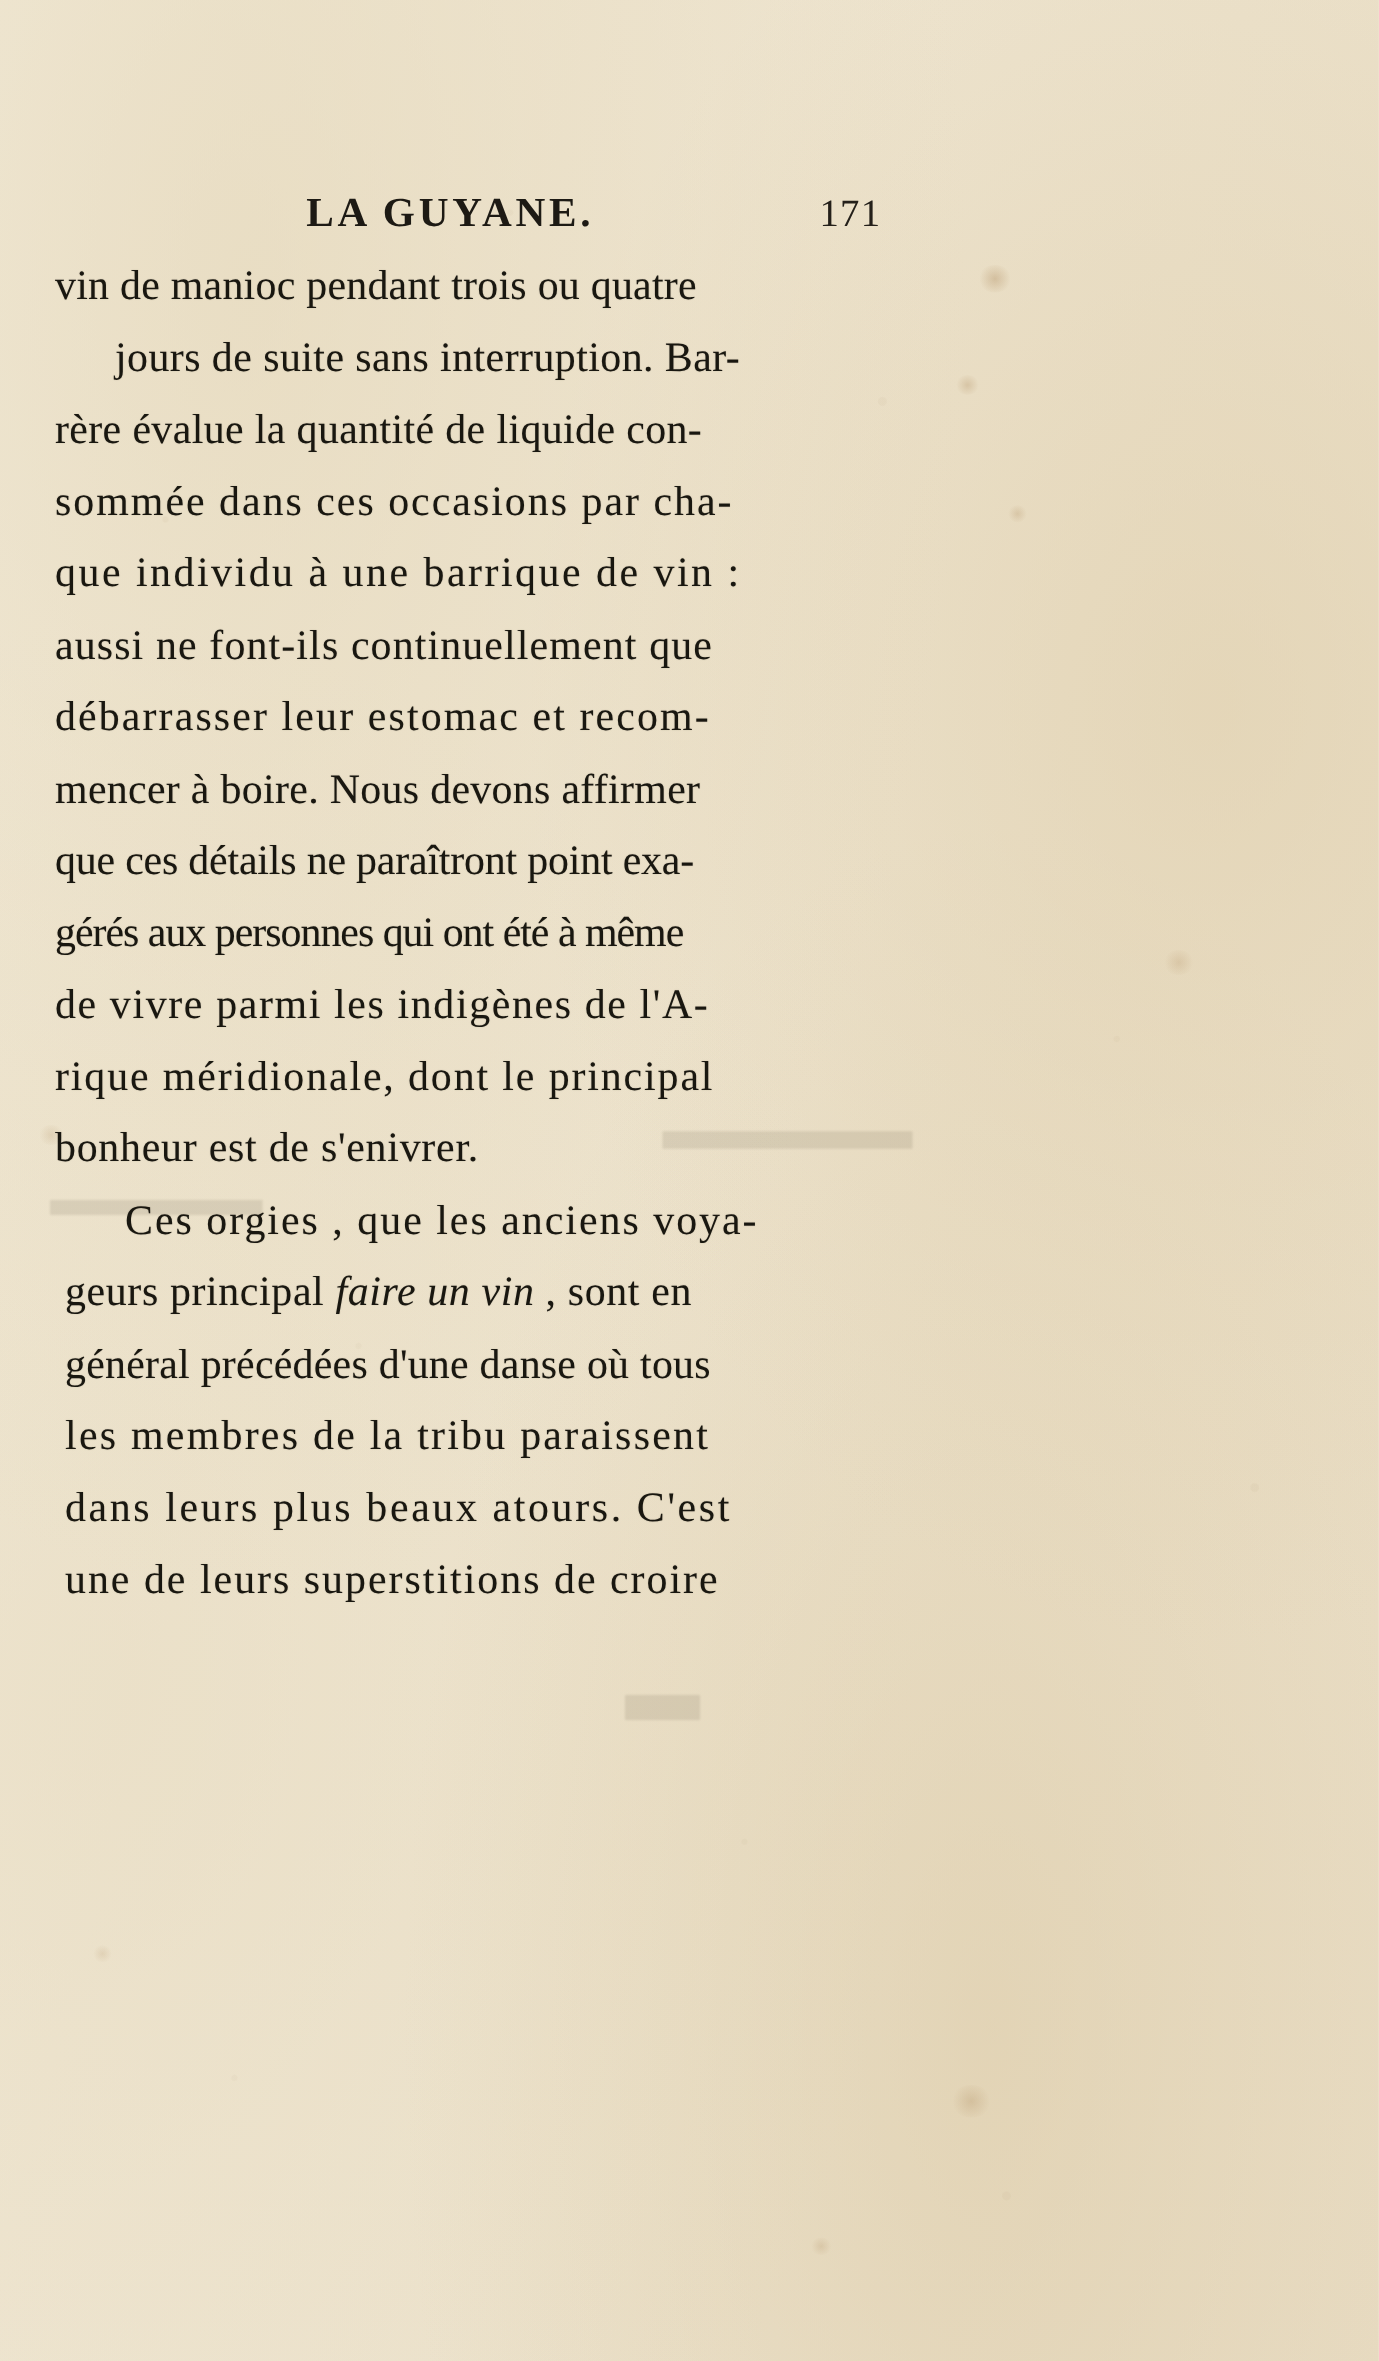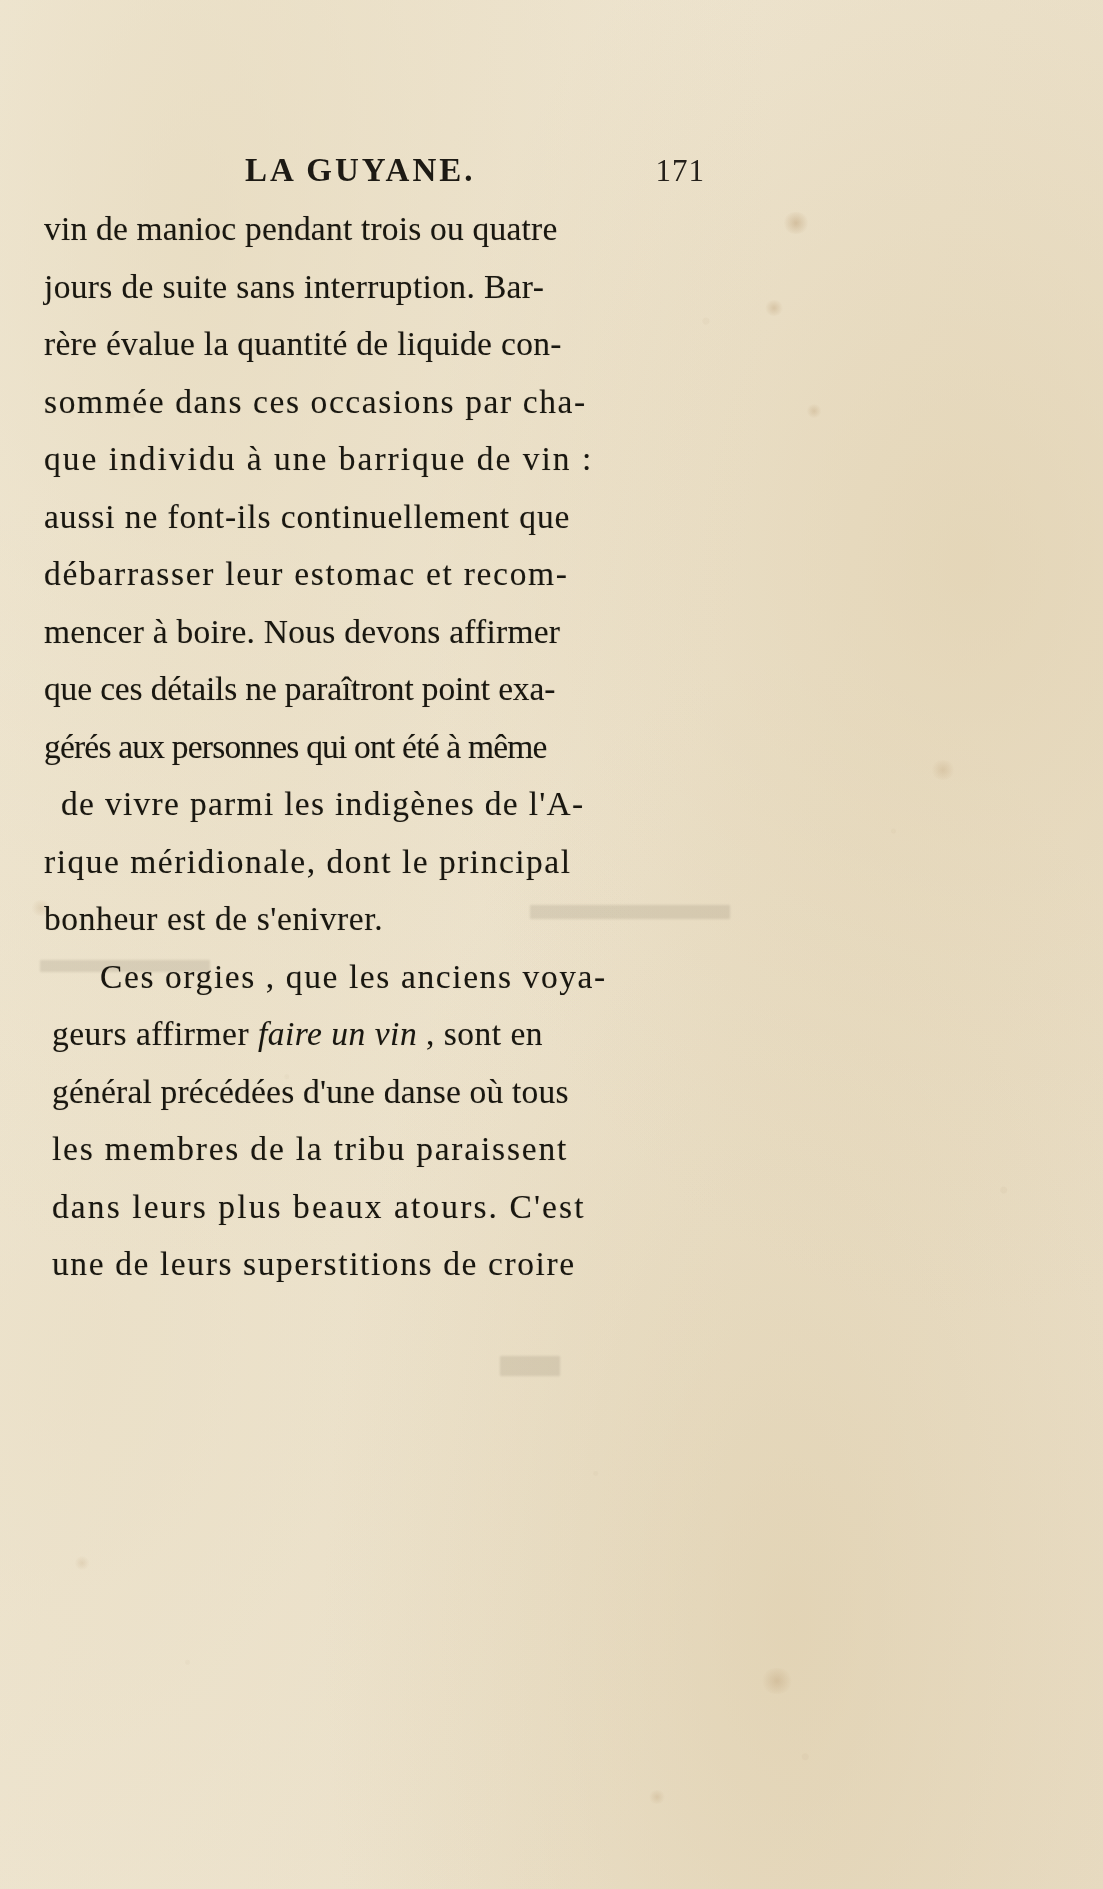--- a/index.html
+++ b/index.html
@@ -117,34 +117,34 @@
   <div class="smear" style="left:500px; top:1356px; width:60px; height:20px;"></div>
 
   <div class="header">
     <div class="running-title">LA GUYANE.</div>
     <div class="folio">171</div>
   </div>
 
   <div class="body-text">
 
     <span class="ln" style="letter-spacing:0.2px;">vin de manioc pendant trois ou quatre</span>
-    <span class="ln" style="letter-spacing:0.35px;">jours de suite sans interruption. Bar-</span>
+    <span class="ln" style="letter-spacing:0.35px;margin-left:48px;">jours de suite sans interruption. Bar-</span>
     <span class="ln" style="letter-spacing:0.3px;">rère évalue la quantité de liquide con-</span>
     <span class="ln" style="letter-spacing:1.6px;">sommée dans ces occasions par cha-</span>
     <span class="ln" style="letter-spacing:2.0px;">que individu à une barrique de vin :</span>
     <span class="ln" style="letter-spacing:0.9px;">aussi ne font-ils continuellement que</span>
     <span class="ln" style="letter-spacing:1.7px;">débarrasser leur estomac et recom-</span>
     <span class="ln" style="letter-spacing:0.25px;">mencer à boire. Nous devons affirmer</span>
     <span class="ln" style="letter-spacing:-0.15px;">que ces détails ne paraîtront point exa-</span>
     <span class="ln" style="letter-spacing:-0.8px;">gérés aux personnes qui ont été à même</span>
-    <span class="ln" style="letter-spacing:1.3px;margin-left:17px;">de vivre parmi les indigènes de l'A-</span>
+    <span class="ln" style="letter-spacing:1.3px;">de vivre parmi les indigènes de l'A-</span>
     <span class="ln" style="letter-spacing:1.5px;">rique méridionale, dont le principal</span>
     <span class="ln" style="letter-spacing:0.6px;">bonheur est de s'enivrer.</span>
 
     <span class="ln indent" style="letter-spacing:1.6px;">Ces orgies , que les anciens voya-</span>
-    <span class="ln" style="letter-spacing:0.5px; padding-left:8px;"><span>geurs affirmer </span><span class="ital">faire un vin</span><span> , sont en</span></span>
+    <span class="ln" style="letter-spacing:0.5px; padding-left:8px;"><span>geurs principal </span><span class="ital">faire un vin</span><span> , sont en</span></span>
     <span class="ln" style="letter-spacing:0.2px; padding-left:8px;">général précédées d'une danse où tous</span>
     <span class="ln" style="letter-spacing:1.8px; padding-left:8px;">les membres de la tribu paraissent</span>
     <span class="ln" style="letter-spacing:2.1px; padding-left:8px;">dans leurs plus beaux atours. C'est</span>
     <span class="ln" style="letter-spacing:1.6px; padding-left:8px;font-family:Liberation Serif, serif;">une de leurs superstitions de croire</span>
 
   </div>
 </div>
 
 </body></html>

